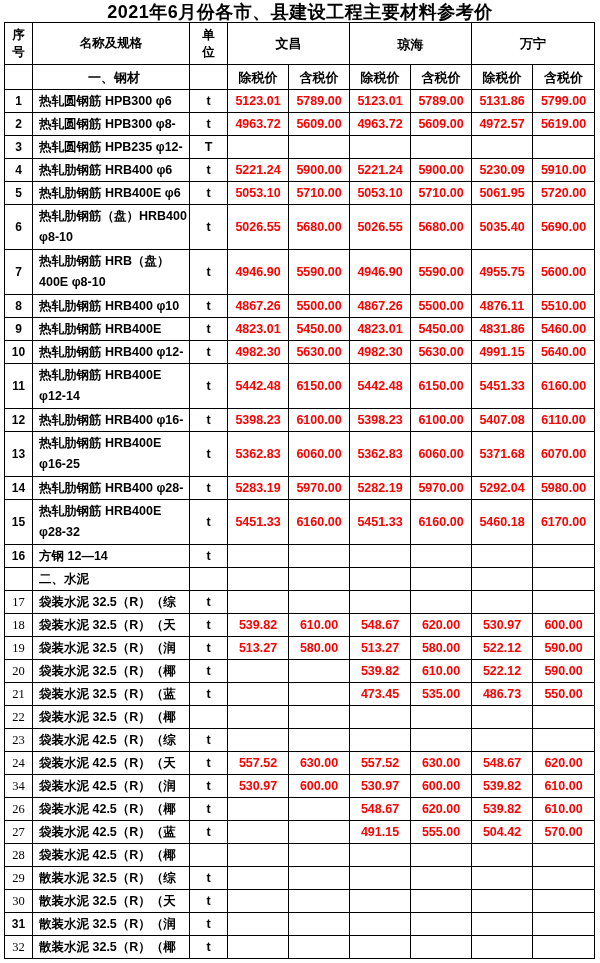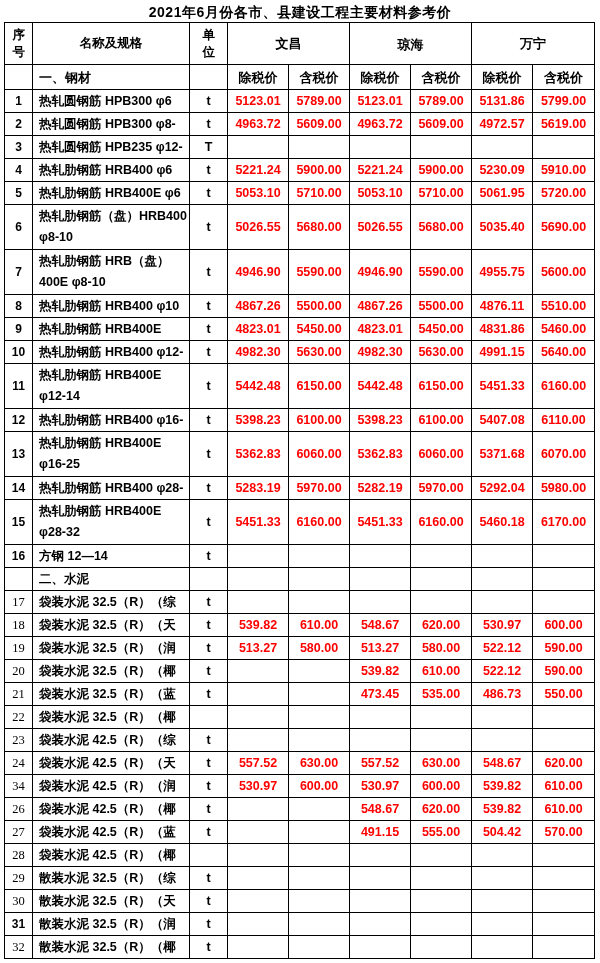--- a/index.html
+++ b/index.html
@@ -3,21 +3,21 @@
 <meta charset="utf-8">
 <style>
   html,body{margin:0;padding:0;}
   body{
     width:600px;height:963px;background:#ffffff;
     font-family:"Liberation Sans",sans-serif;color:#000;
     -webkit-font-smoothing:antialiased;
   }
   .page{width:600px;height:963px;overflow:hidden;background:#fff;}
   .doc-title{
-    text-align:center;font-weight:bold;font-size:14px;
+    text-align:center;font-weight:bold;font-size:18px;
     padding-top:3px;height:19px;line-height:18px;letter-spacing:.5px;
   }
   table.price-table{
     border-collapse:collapse;table-layout:fixed;
     width:591px;margin-left:4px;
     border:1.5px solid #000;
   }
   .price-table th,.price-table td{
     border:1px solid #000;padding:0;overflow:hidden;
     font-size:12.5px;line-height:21px;vertical-align:middle;
@@ -28,33 +28,33 @@
   col.c-unit{width:38px;}
   col.c-p{width:61px;}
   col.c-plast{width:62px;}
 
   tr.hdr1{height:42px;}
   tr.hdr2{height:25px;}
   tr.r{height:23px;}
   tr.tall{height:45px;}
 
   th{font-weight:bold;font-size:13px;}
-  .stack{display:block;width:1.05em;margin:0 auto;word-break:break-all;line-height:17px;text-align:right;}
+  .stack{display:block;width:1.05em;margin:0 auto;word-break:break-all;line-height:17px;}
   th.city{font-size:13px;}
   th.city.vtop{vertical-align:top;padding-top:11px;}
 
   td.no{text-align:center;font-family:"Liberation Serif",serif;font-weight:normal;font-size:12.5px;}
   td.no.bold-no{font-family:"Liberation Sans",sans-serif;font-weight:bold;font-size:12px;}
   td.name{text-align:left;font-weight:bold;}
   td.name .nm{padding-left:6px;padding-right:2px;max-height:21px;overflow:hidden;line-height:21px;}
   tr.tall td.name .nm{max-height:42px;}
   td.unit{text-align:center;font-weight:bold;}
   td.price{text-align:center;font-weight:bold;color:#fe0000;font-size:12.5px;}
   td.section-label{font-weight:bold;}
-  th.subsection{text-align:left;font-weight:bold;font-size:13px;}
+  th.subsection{text-align:center;font-weight:bold;font-size:13px;}
   th.subsection .nm{padding-left:6px;}
   th.ptype{font-weight:bold;font-size:13px;}
 </style>
 </head>
 <body>
 
 <div class="page">
   <div class="doc-title">2021年6月份各市、县建设工程主要材料参考价</div>
 
   <table class="price-table">

